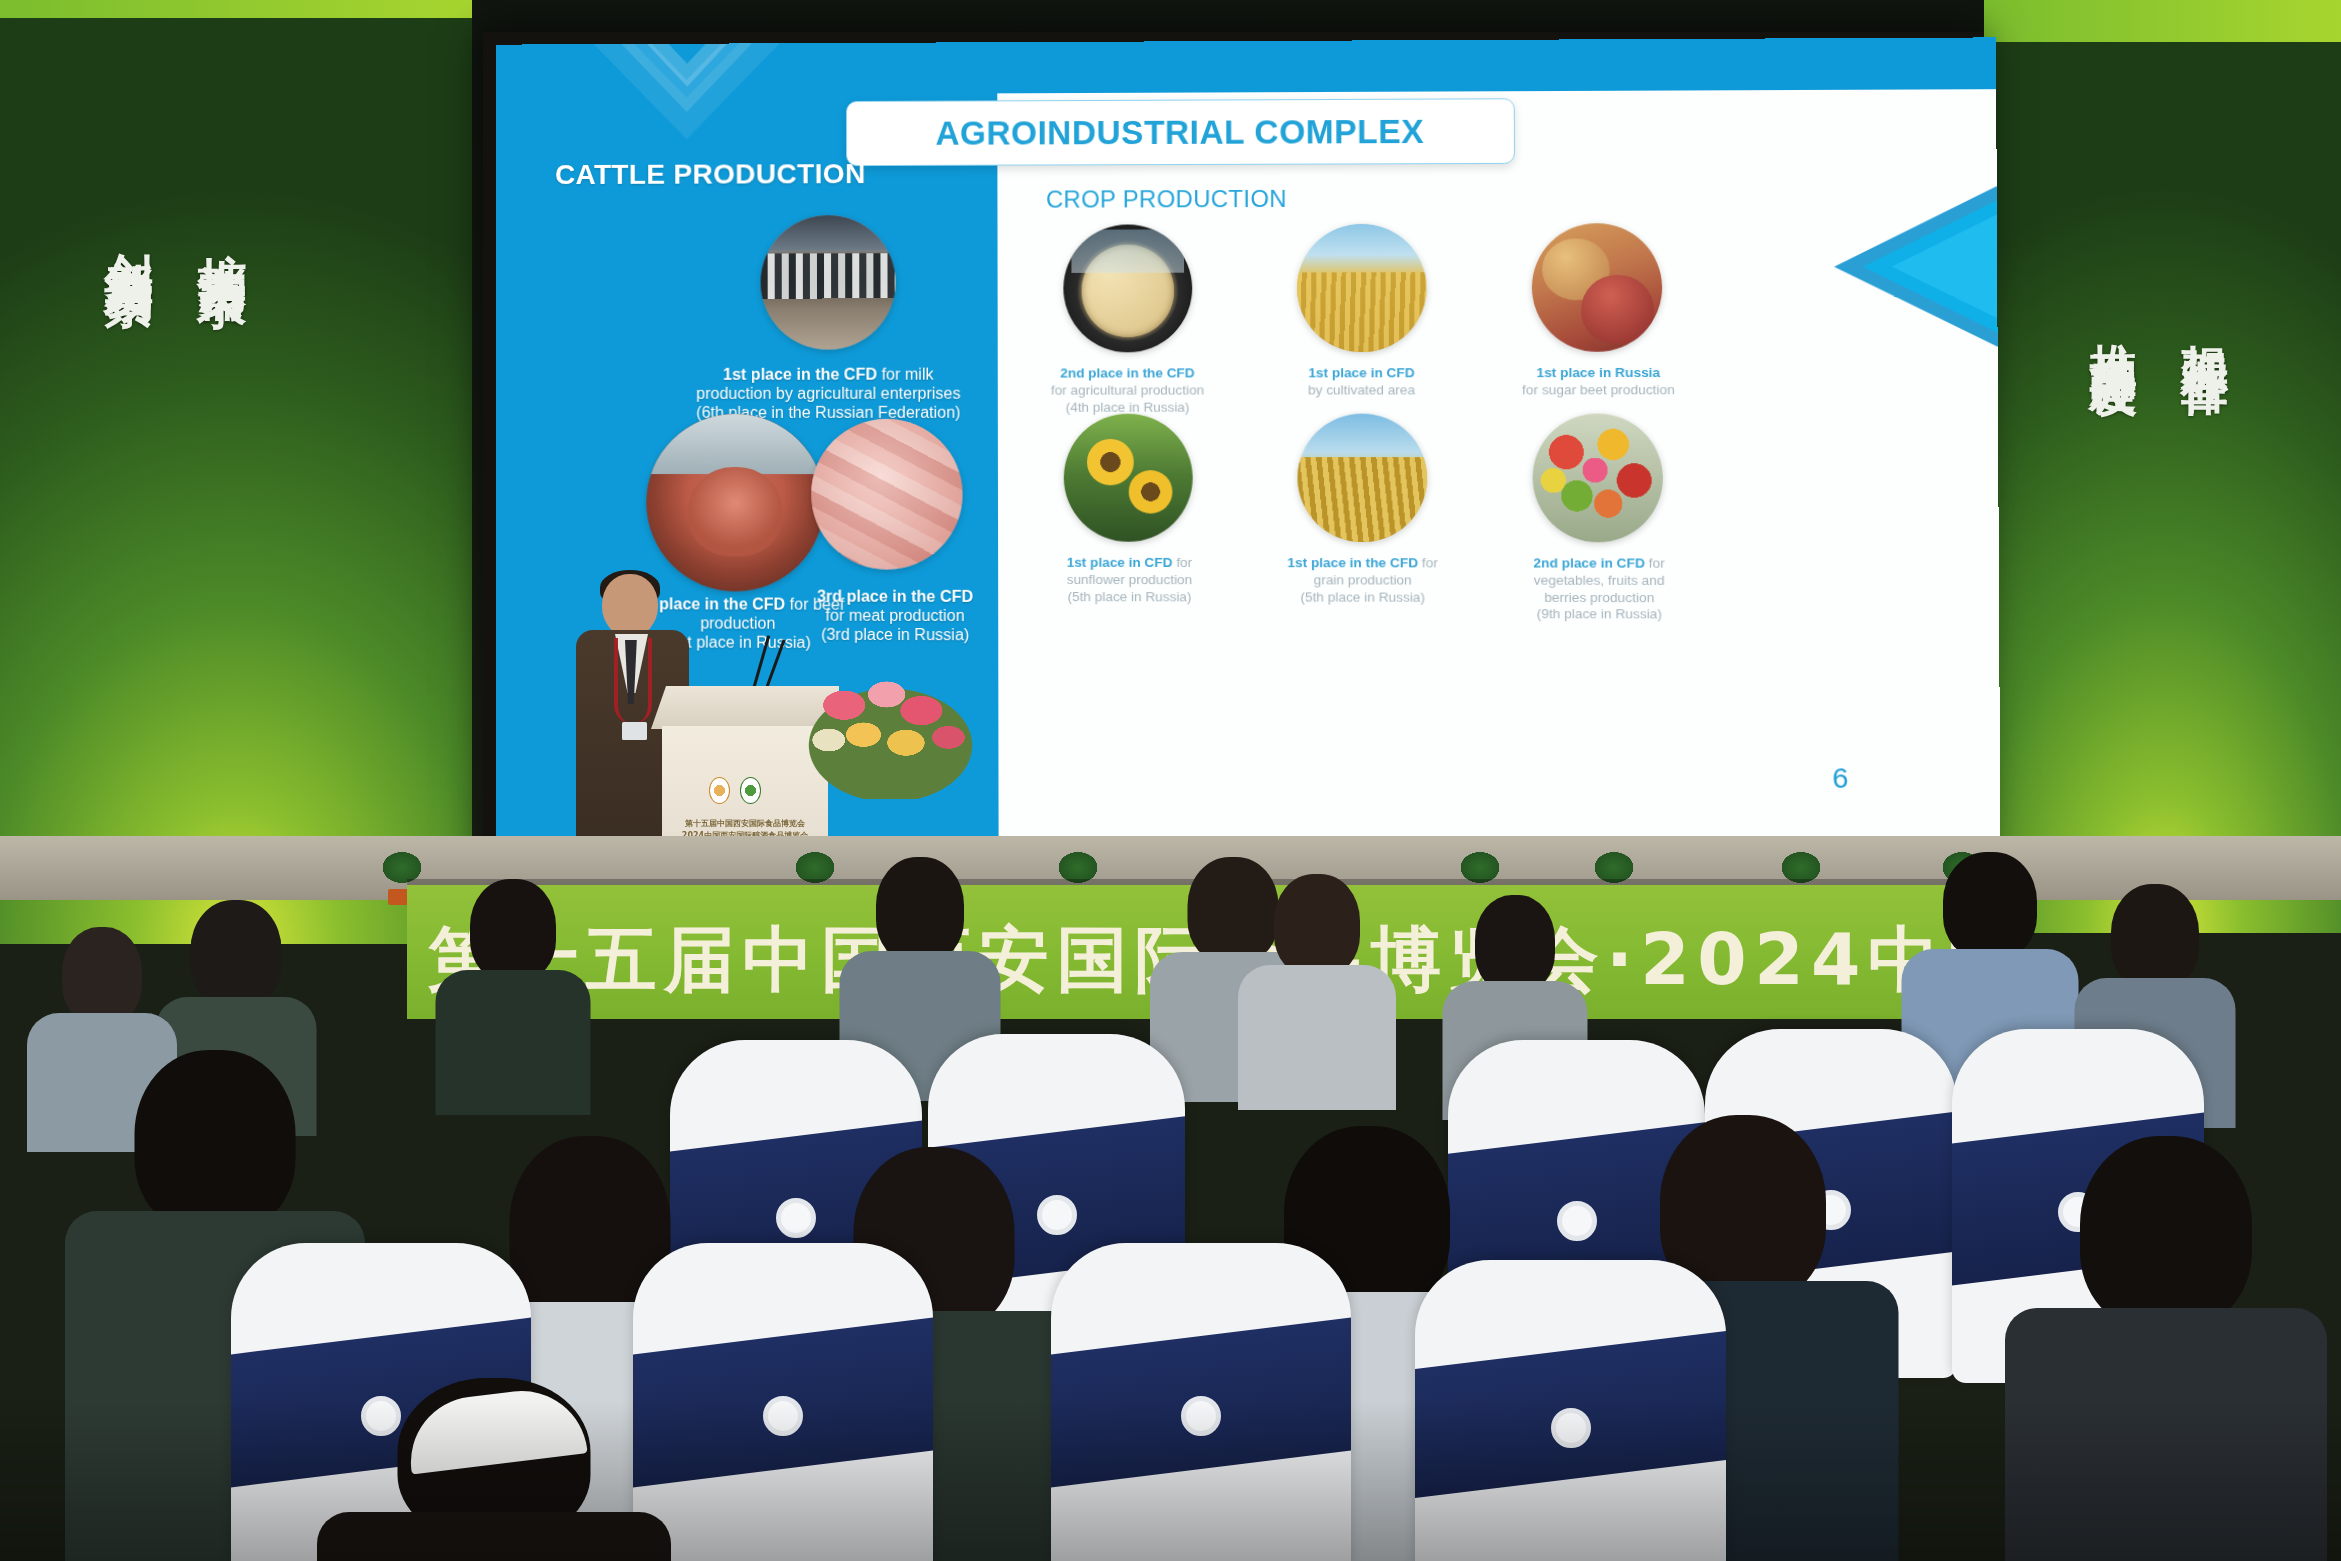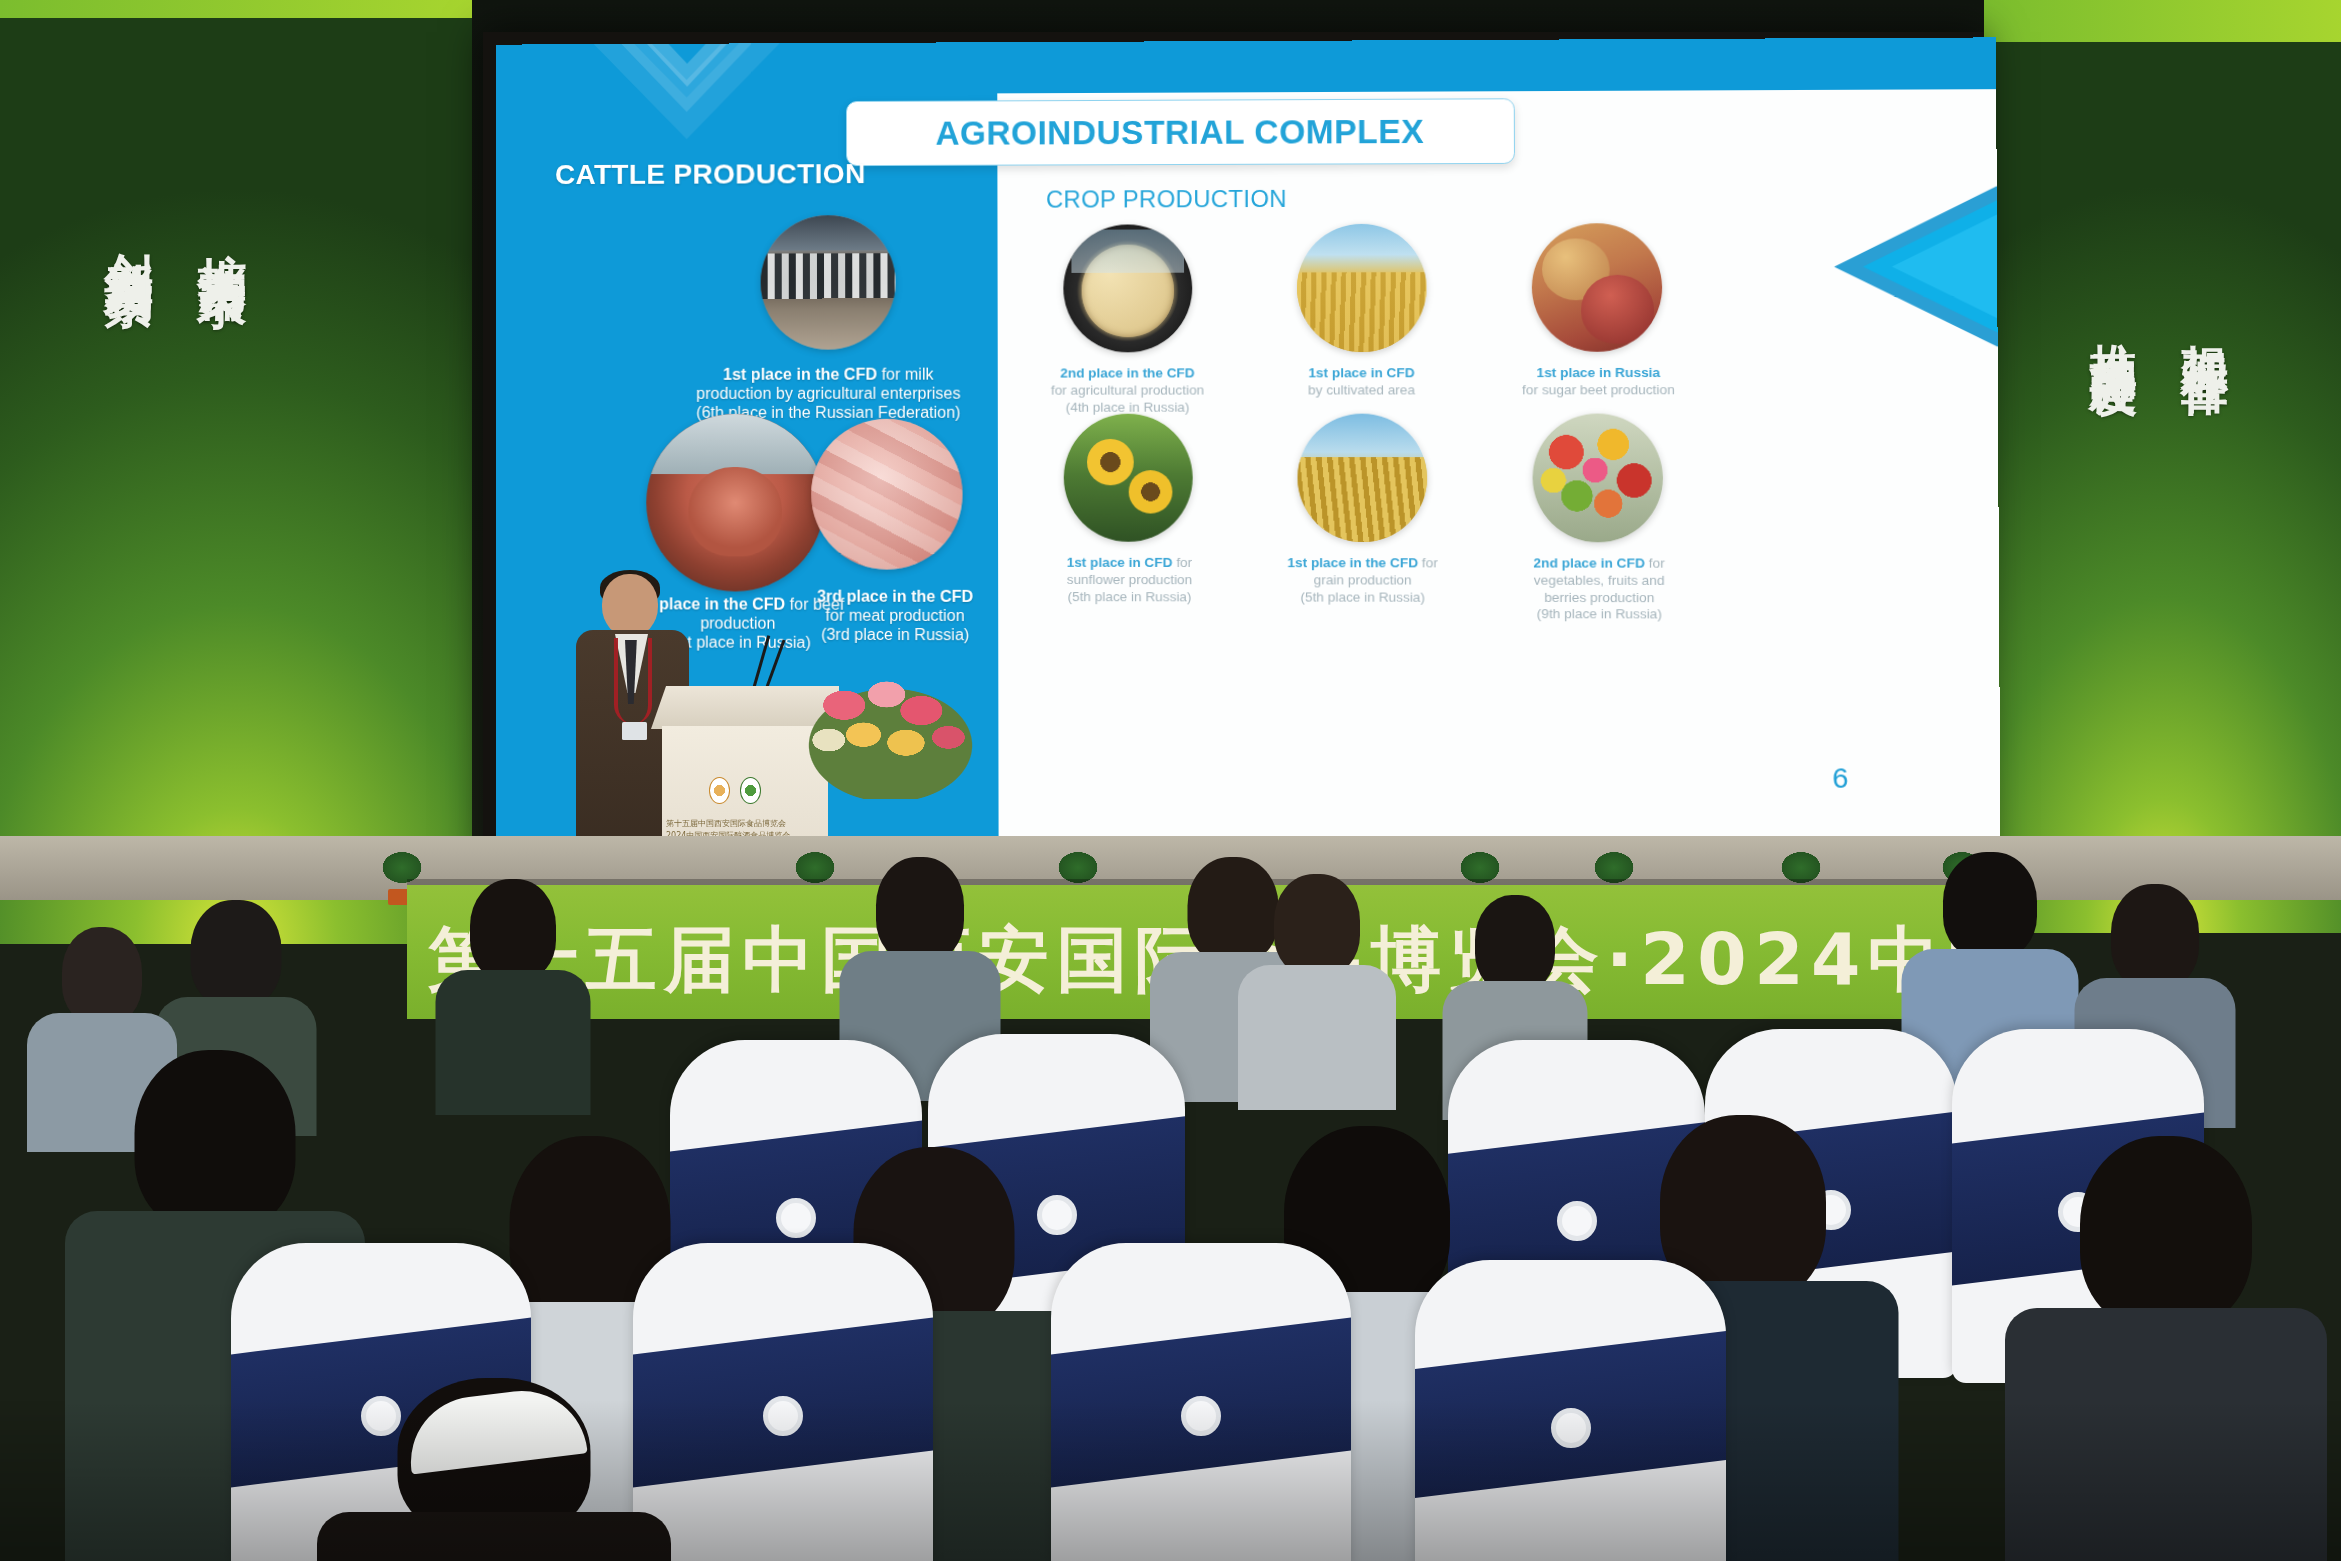--- a/index.html
+++ b/index.html
@@ -352,22 +352,22 @@
   .podium .body{
     position:absolute;left:10.7px;top:40px;width:166px;height:169px;
     background:linear-gradient(180deg,#f2ecdf,#e2dacb);
   }
   .podium .logo1,.podium .logo2{
     position:absolute;top:91px;width:21.4px;height:27px;border-radius:50%;
   }
   .podium .logo1{left:58px;background:radial-gradient(circle,#e8b15a 35%,#fff 36%);border:1.6px solid #c98a2e;}
   .podium .logo2{left:89px;background:radial-gradient(circle,#4e9b3d 35%,#fff 36%);border:1.6px solid #3d7a2f;}
   .podium .ptxt{
-    position:absolute;left:15px;width:188px;
-    color:#7d6a3e;font-family:"DejaVu Sans",sans-serif;font-weight:400;
+    position:absolute;left:0;width:188px;text-align:center;
+    color:#7d6a3e;font-family:"DejaVu Sans",sans-serif;font-weight:700;
   }
   .podium .p1{top:132px;font-size:8px;}
   .podium .p2{top:144px;font-size:8px;}
   .podium .p3{top:171px;font-size:14px;color:#6d5c36;}
   .mic{
     position:absolute;left:748px;top:633px;width:3.2px;height:70px;
     background:#1a1a1a;transform:rotate(16deg);transform-origin:bottom;
   }
   .mic2{
     position:absolute;left:760px;top:636px;width:3.2px;height:66px;

